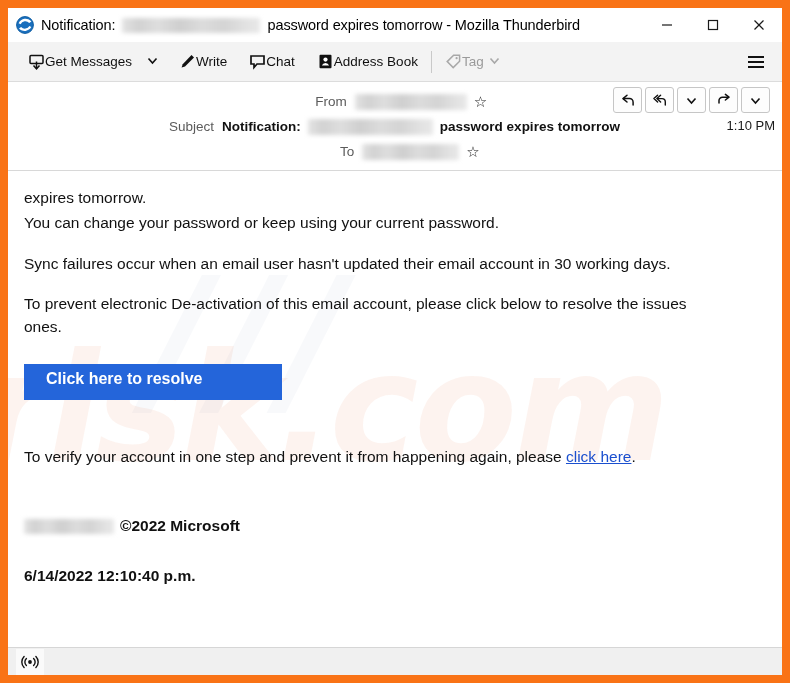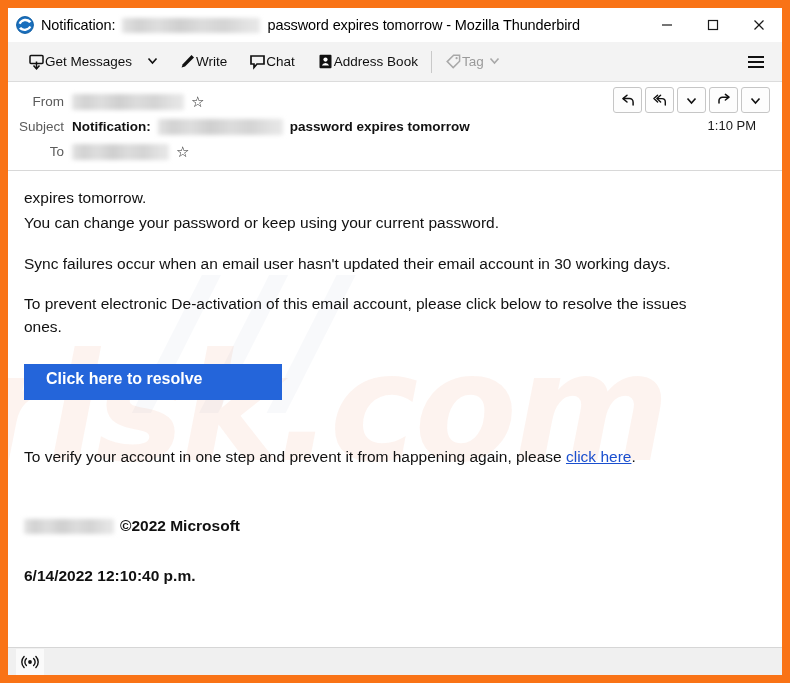--- a/index.html
+++ b/index.html
@@ -123,20 +123,21 @@
     flex: 0 0 auto;
     background: #ffffff;
     padding: 7px 0 6px 0;
     border-bottom: 1px solid #d8d8d8;
     position: relative;
   }
   .hdr-row {
     display: flex; align-items: center;
     min-height: 25px;
     padding: 0 12px 0 0;
+    justify-content: center;
   }
   .hdr-label {
     width: 64px; flex: 0 0 64px;
     text-align: right;
     font-size: 13.5px; color: #5b5b5b;
     padding-right: 8px;
   }
   .hdr-value {
     font-size: 13.5px; color: #111;
     display: flex; align-items: center;
@@ -150,21 +151,21 @@
   }
   .rbtn {
     width: 29px; height: 26px;
     border: 1px solid #c6c6c6;
     border-radius: 3px;
     background: #fdfdfd;
     display: flex; align-items: center; justify-content: center;
     color: #111;
   }
   .msg-time {
-    position: absolute; right: 26px; top: 36px;
+    position: absolute; right: 7px; top: 36px;
     font-size: 13px; color: #1a1a1a;
   }
 
   
   .msg-body {
     flex: 1 1 auto;
     background: #ffffff;
     position: relative;
     overflow: hidden;
     padding: 16px 16px 0 16px;

